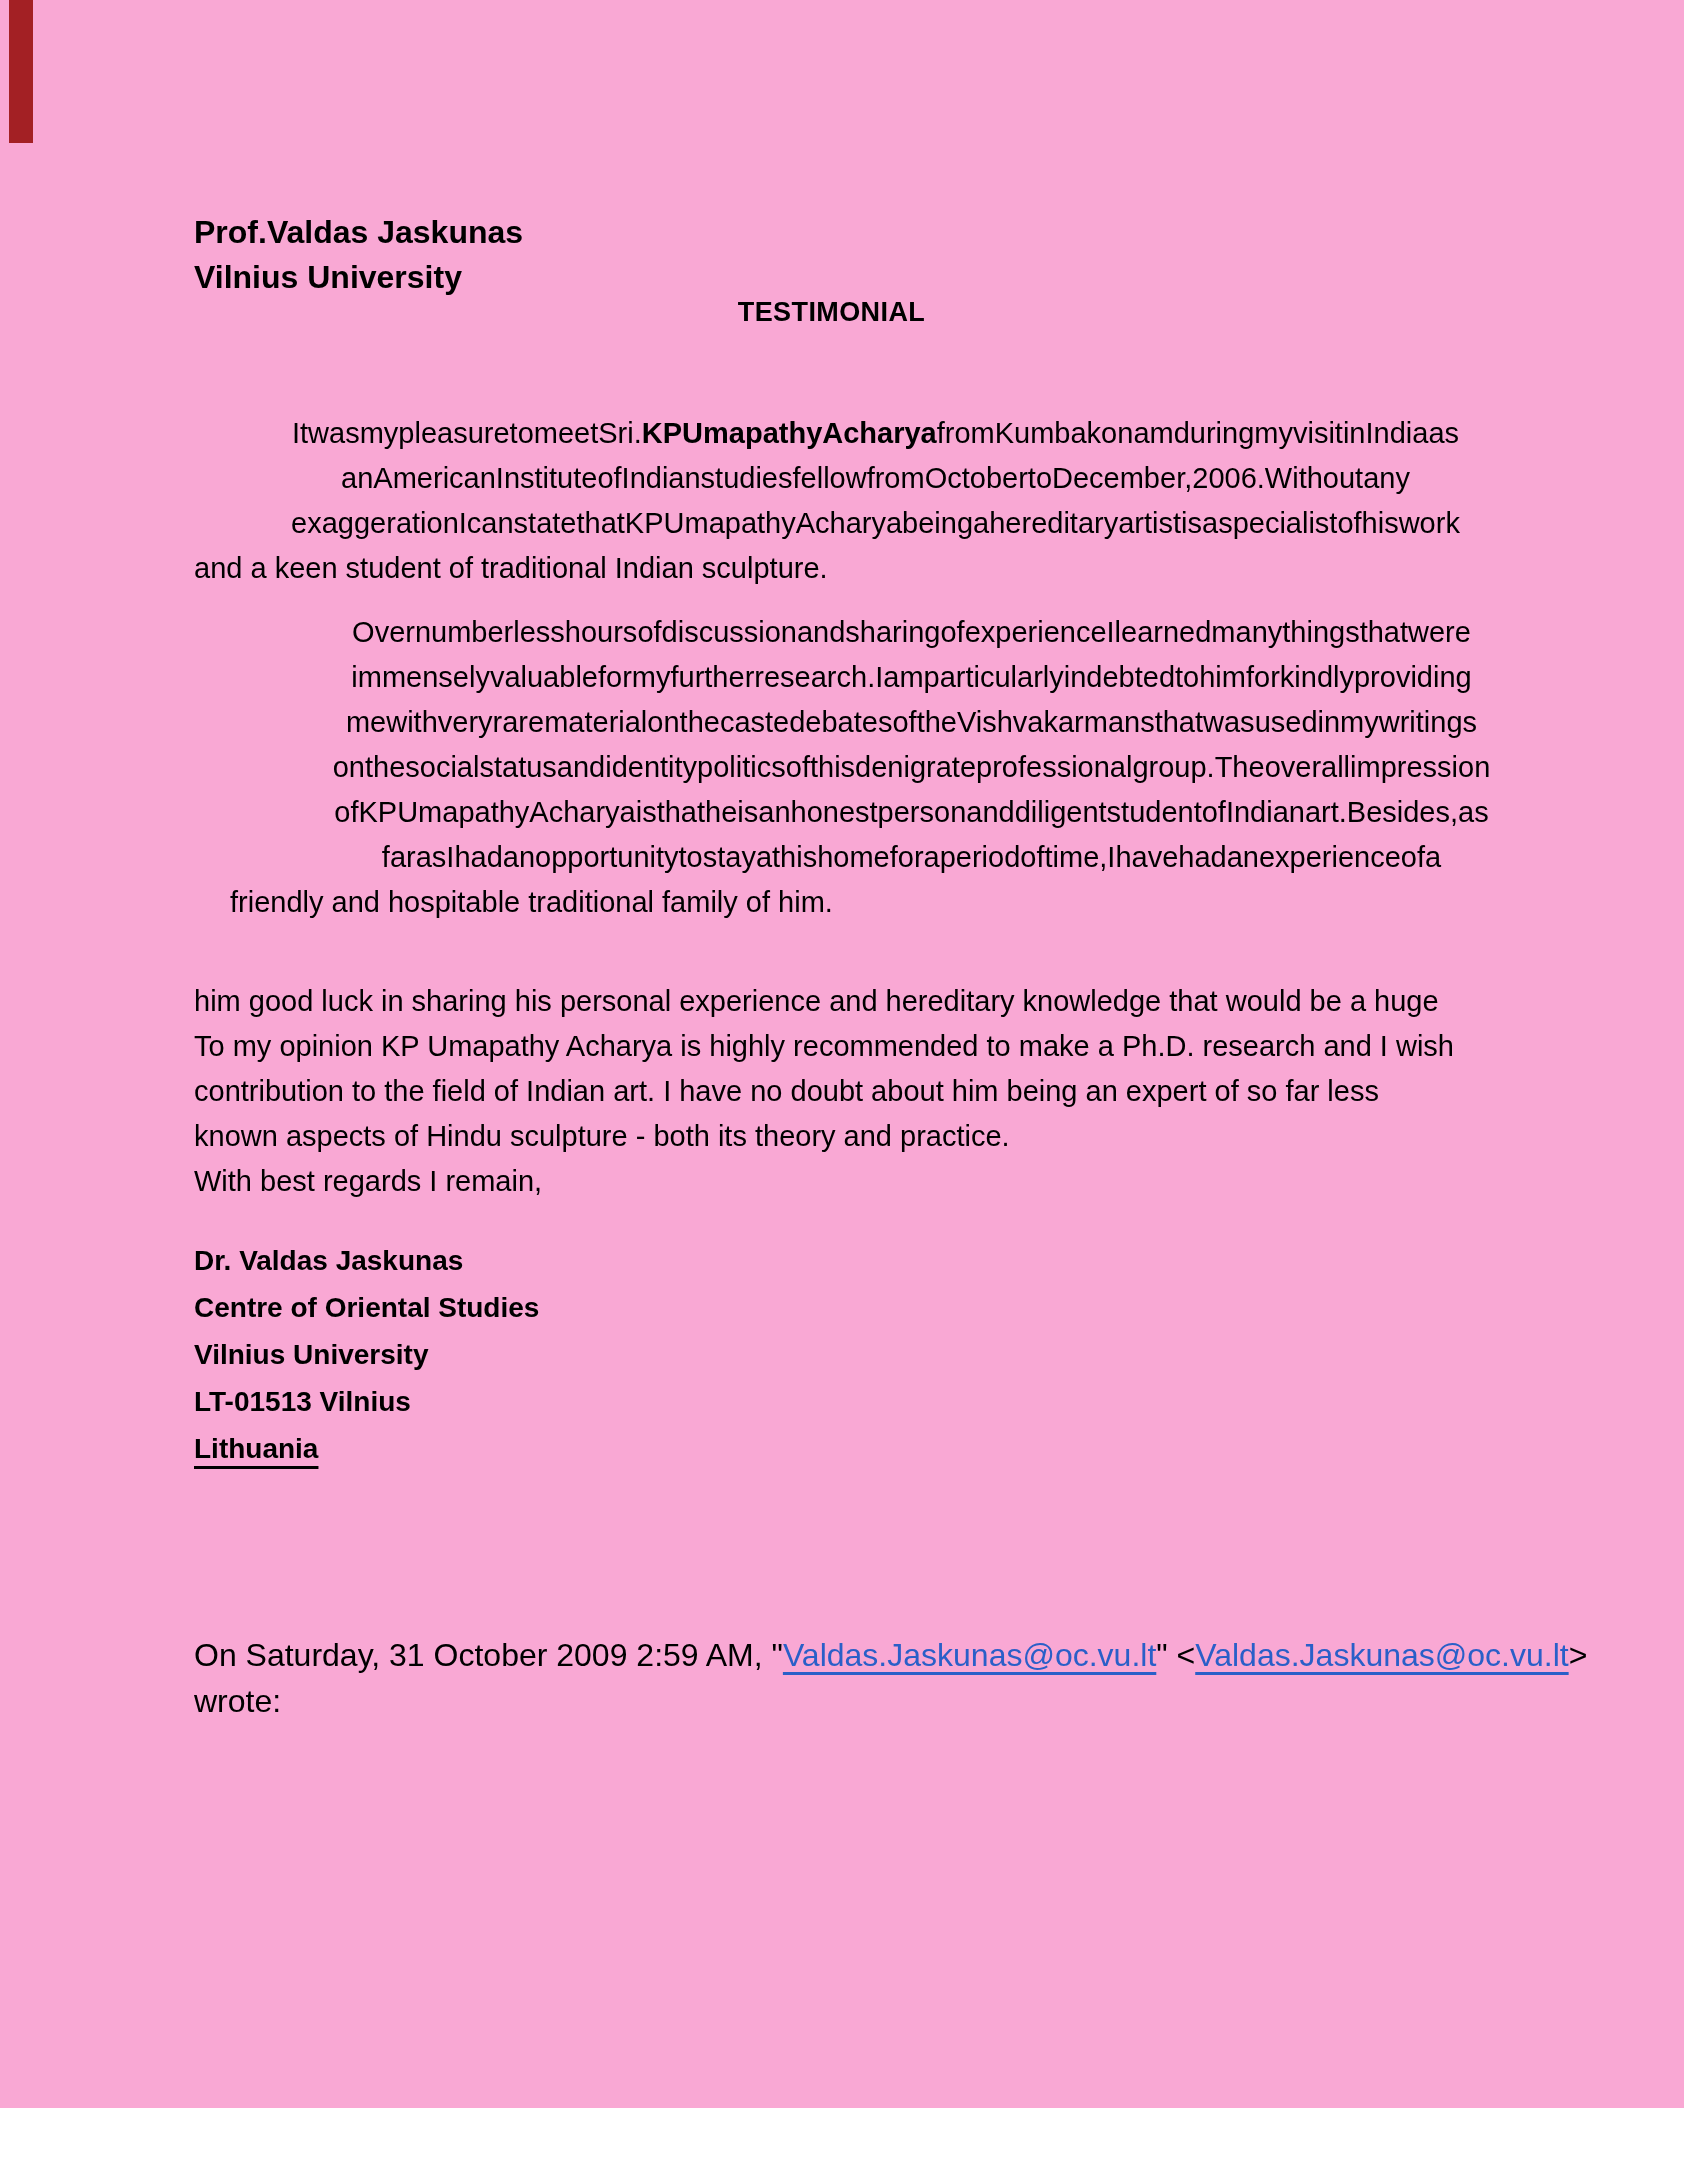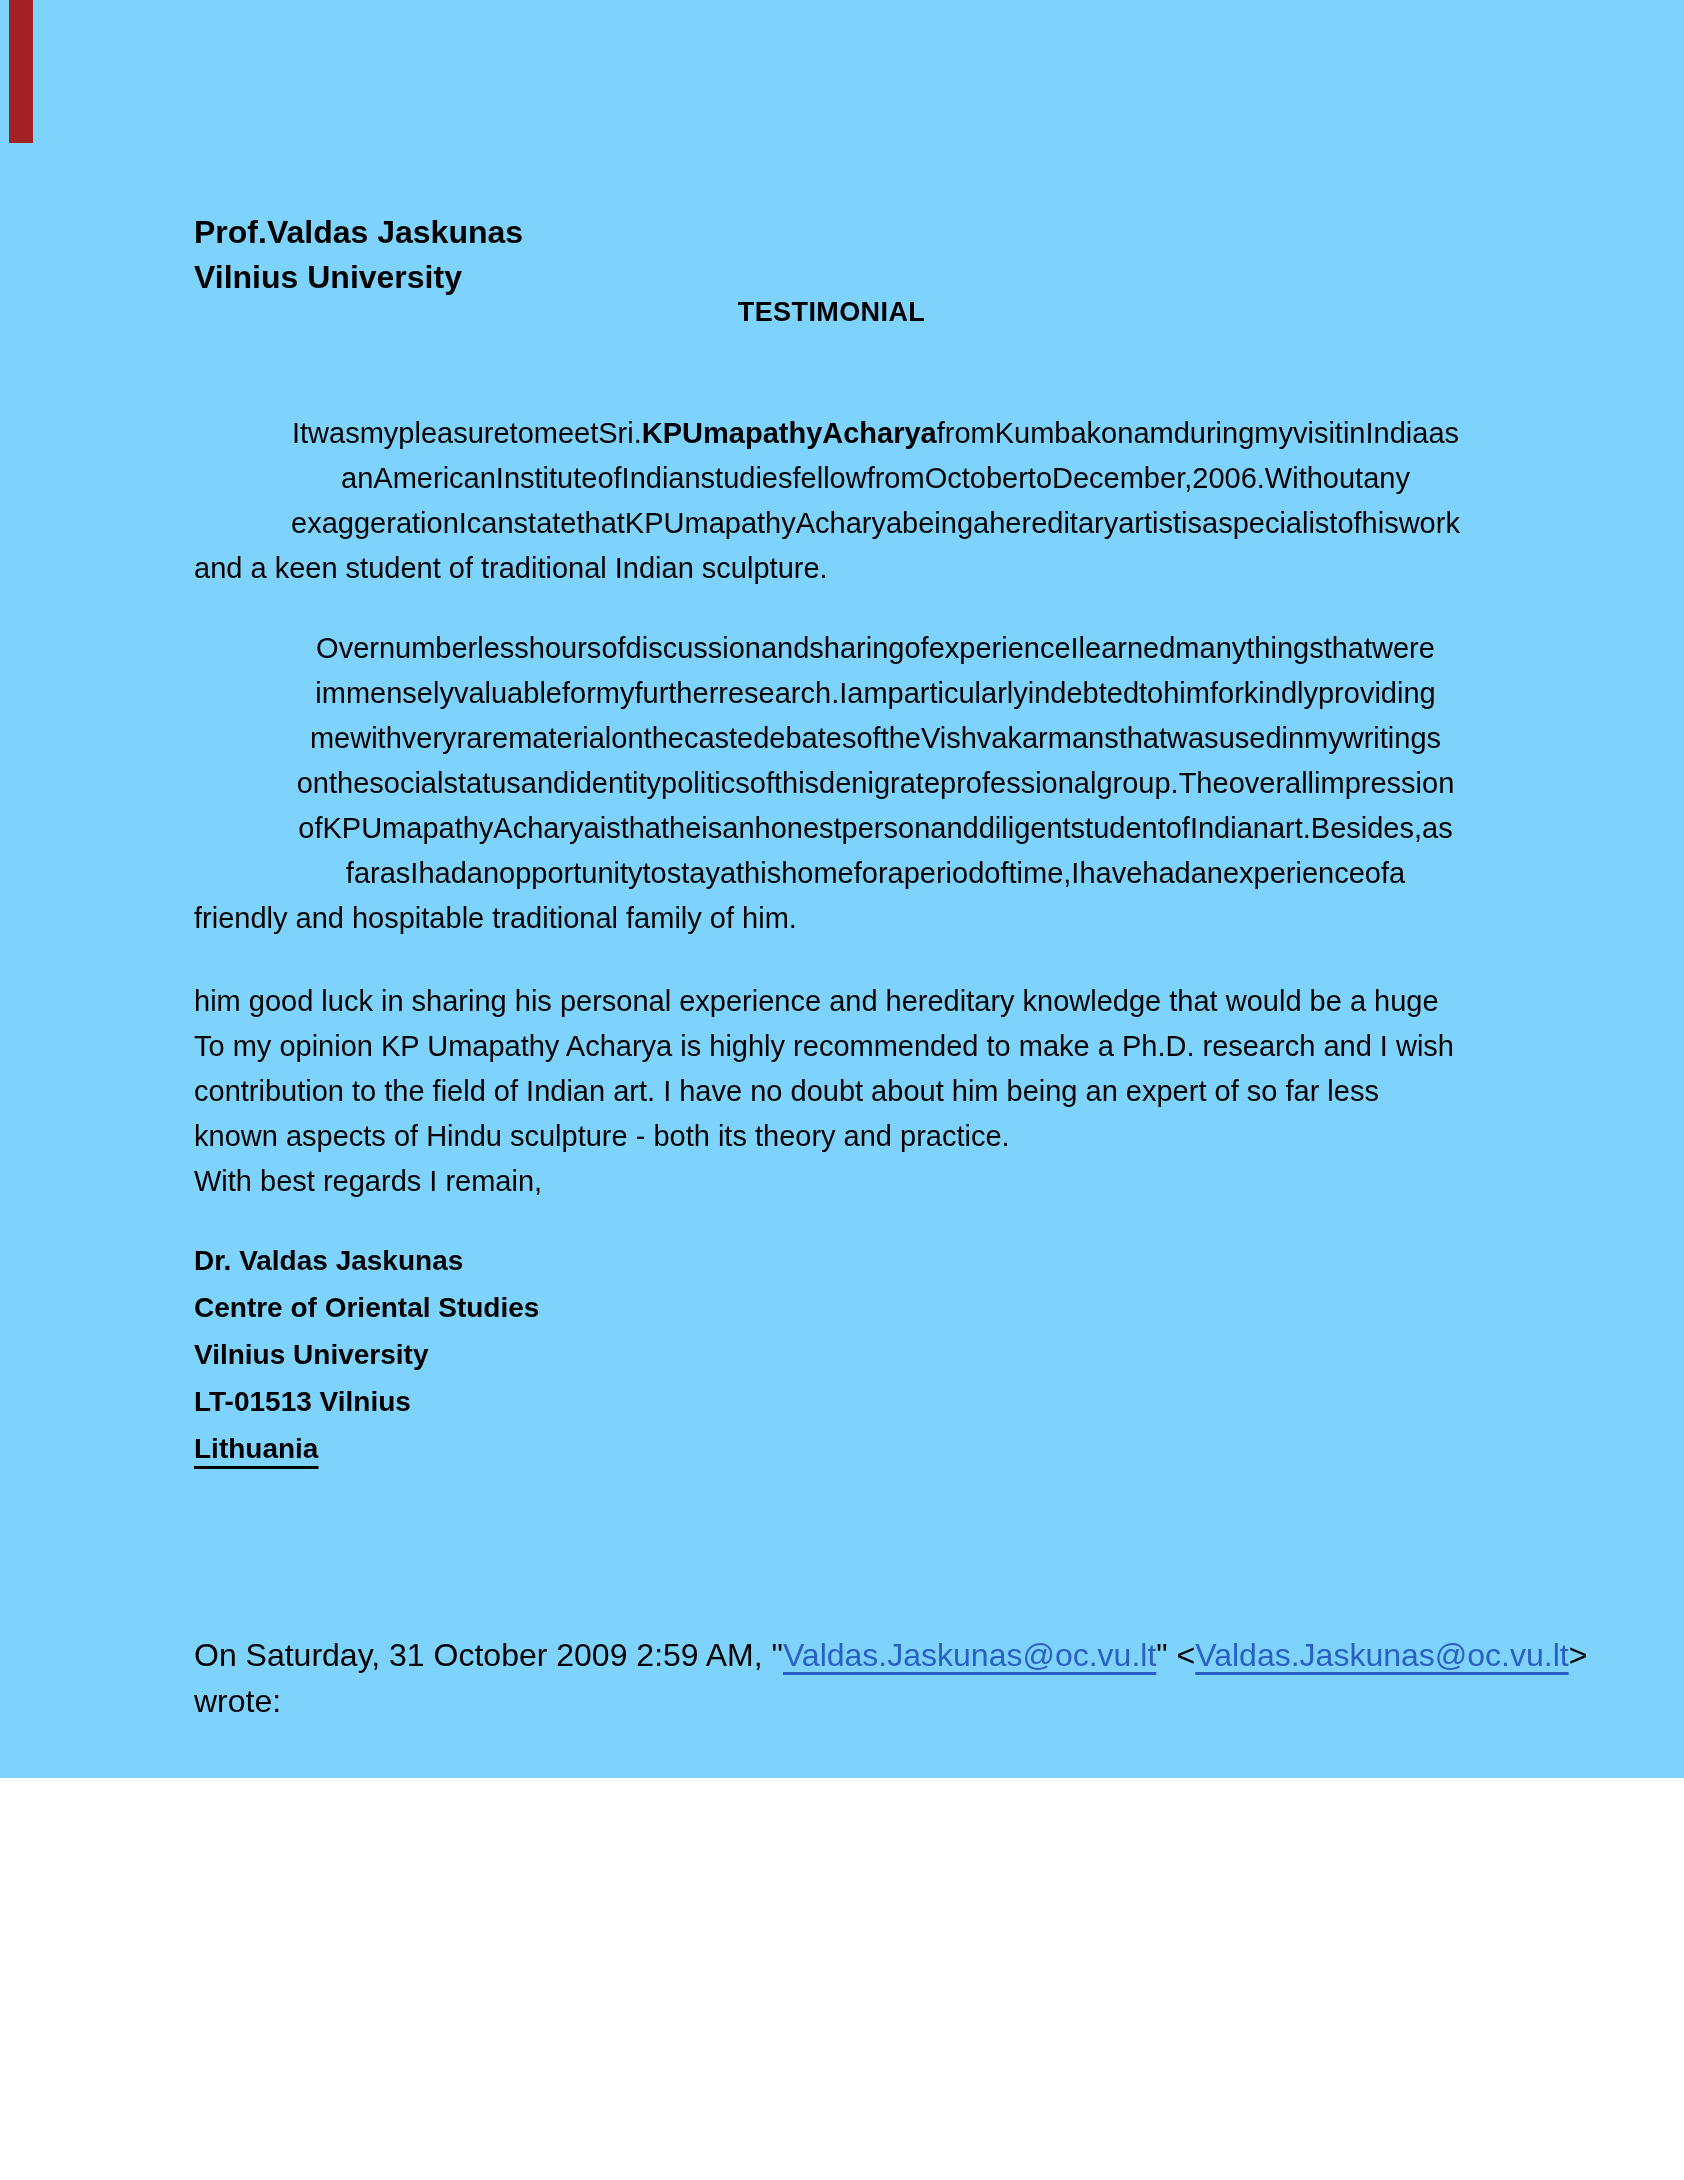--- a/index.html
+++ b/index.html
@@ -1,19 +1,19 @@
 <!DOCTYPE html>
 <html style="--link-color: #2a5fc8;font-size:13.6px"><head>
 <meta charset="utf-8">
 <style>
   html,body{margin:0;padding:0;background:#ffffff;}
   .page{
     position:relative;
-    width:1685px;height:1778px;
-    background:#7dd3fc;
+    width:1685px;height:2108px;
+    background:#f9a8d4;
     overflow:hidden;
     font-family:"Liberation Sans",sans-serif;
     color:#000000;
   }
   .abs{position:absolute;}
   .red-mark{
     position:absolute;
     left:8.5px;top:0;width:24px;height:143px;
     background:#a32024;
   }
@@ -21,21 +21,21 @@
   .header .hline{
     font-size:32px;font-weight:bold;line-height:45px;height:45px;white-space:nowrap;
   }
   .doc-title{
     left:150px;top:293px;width:1363px;
     text-align:center;font-size:27px;font-weight:bold;line-height:39px;
     letter-spacing:0.4px;white-space:nowrap;
   }
   .para{left:194px;width:1363px;font-size:29px;}
   .p1{top:411px;}
-  .p2{top:626px;}
+  .p2{top:610px;margin-left:36px;}
   .p3{top:979px;}
   .tline{line-height:45px;height:45px;white-space:nowrap;}
   .tline.just{display:flex;justify-content:center;align-items:baseline;white-space:normal;}
   .sig{left:194px;top:1237px;width:1363px;font-size:28px;}
   .sig .tline{font-weight:bold;line-height:47px;height:47px;}
   .footer{left:194px;top:1632px;width:1448px;font-size:32px;}
   .footer .tline{line-height:46px;height:46px;}
   .b{font-weight:bold;}
   .u{text-decoration:underline;text-decoration-thickness:2.6px;text-underline-offset:7.7px;}
   .link{

